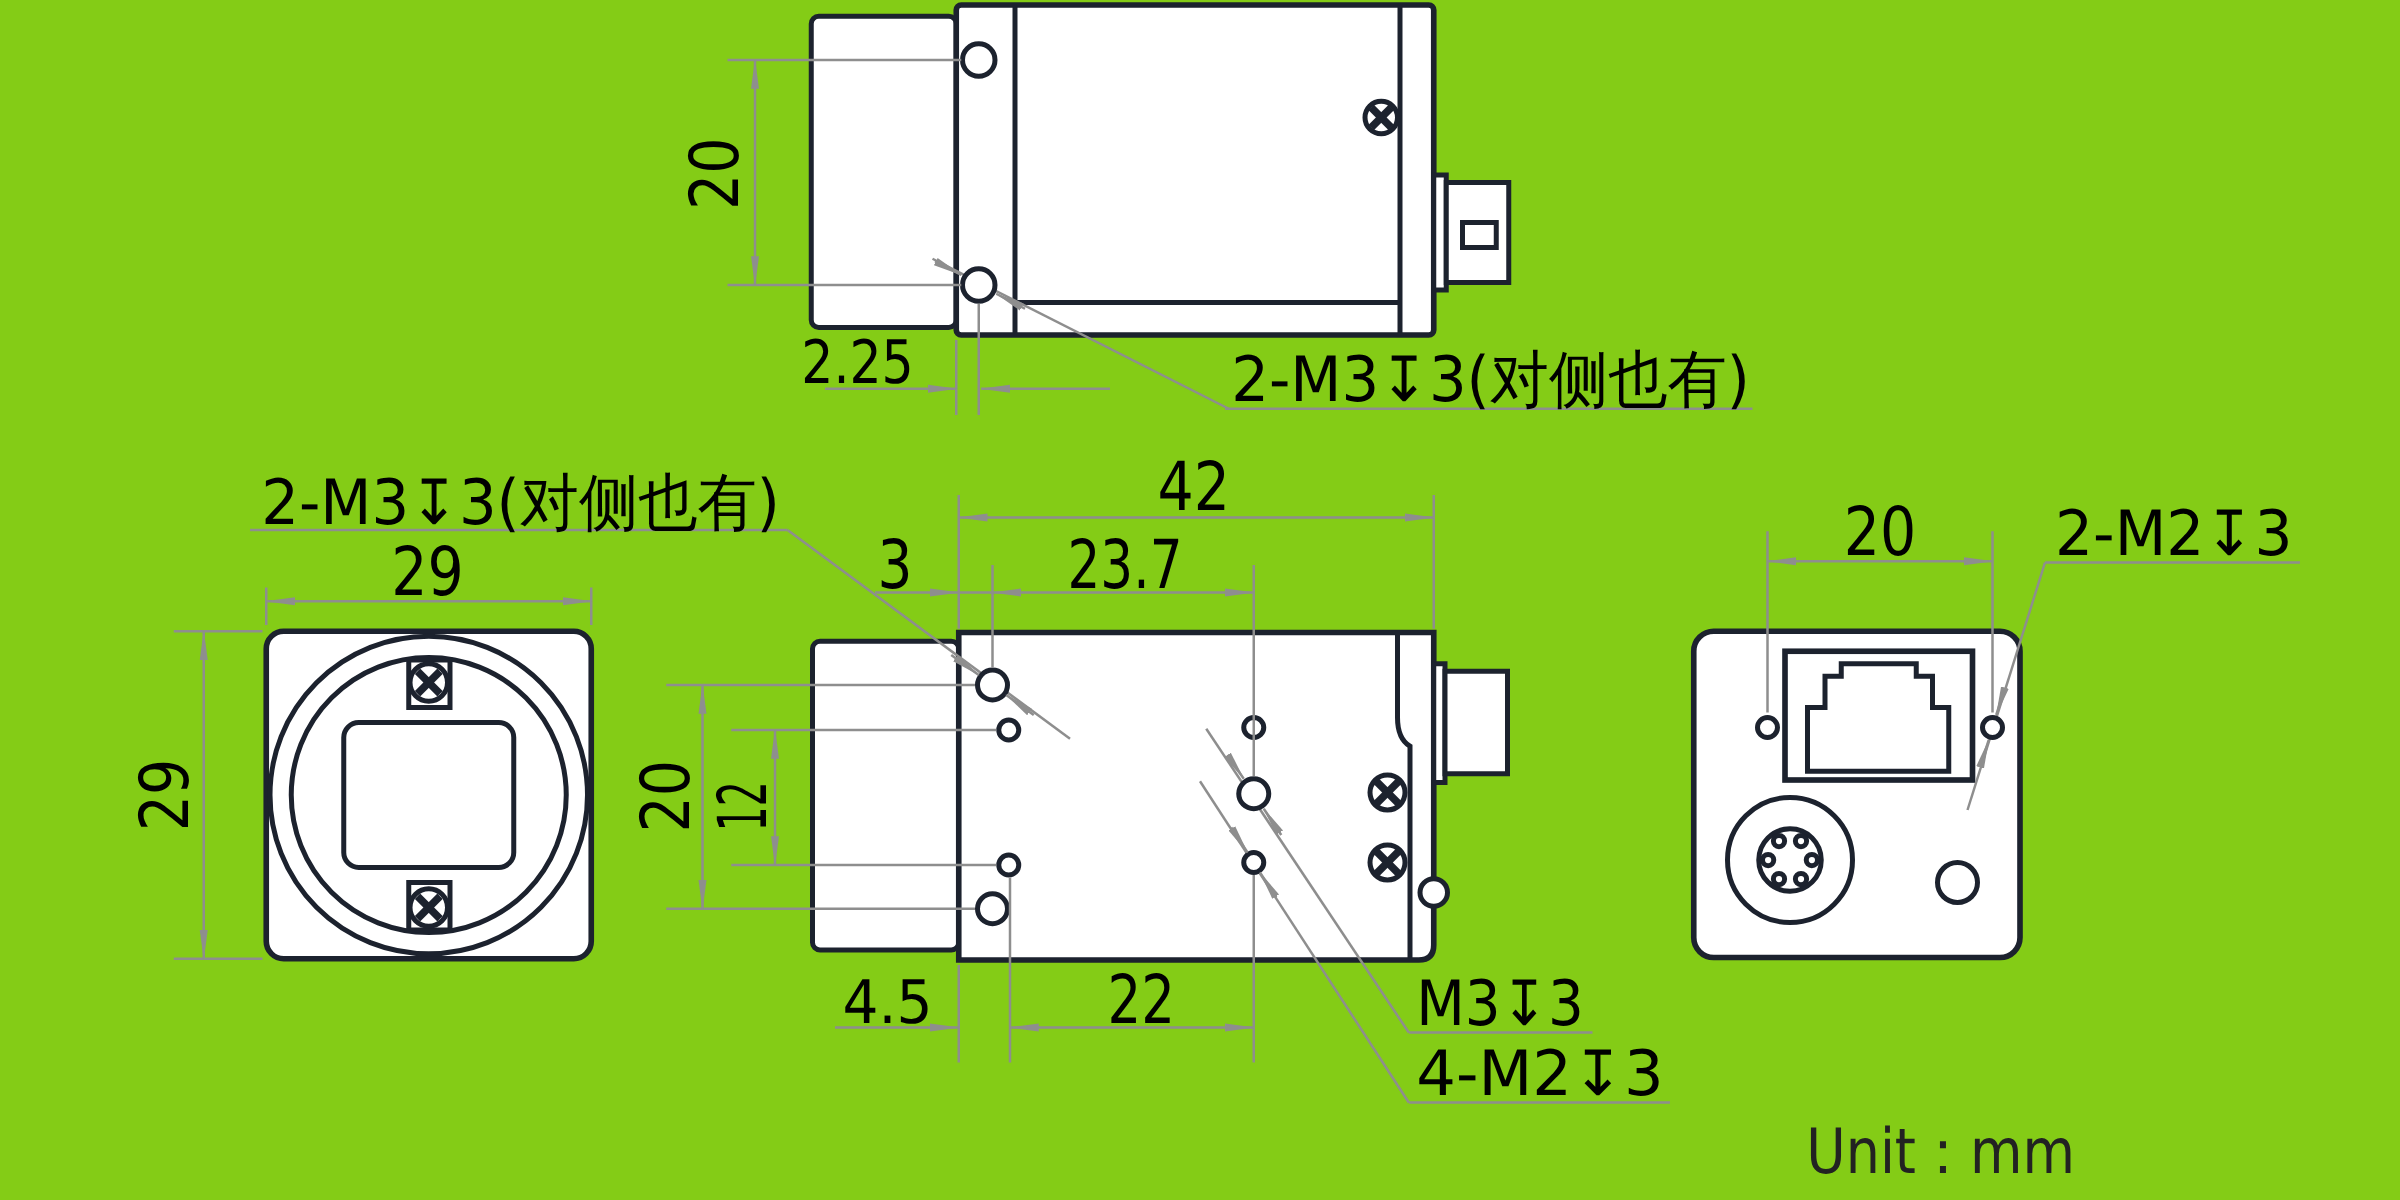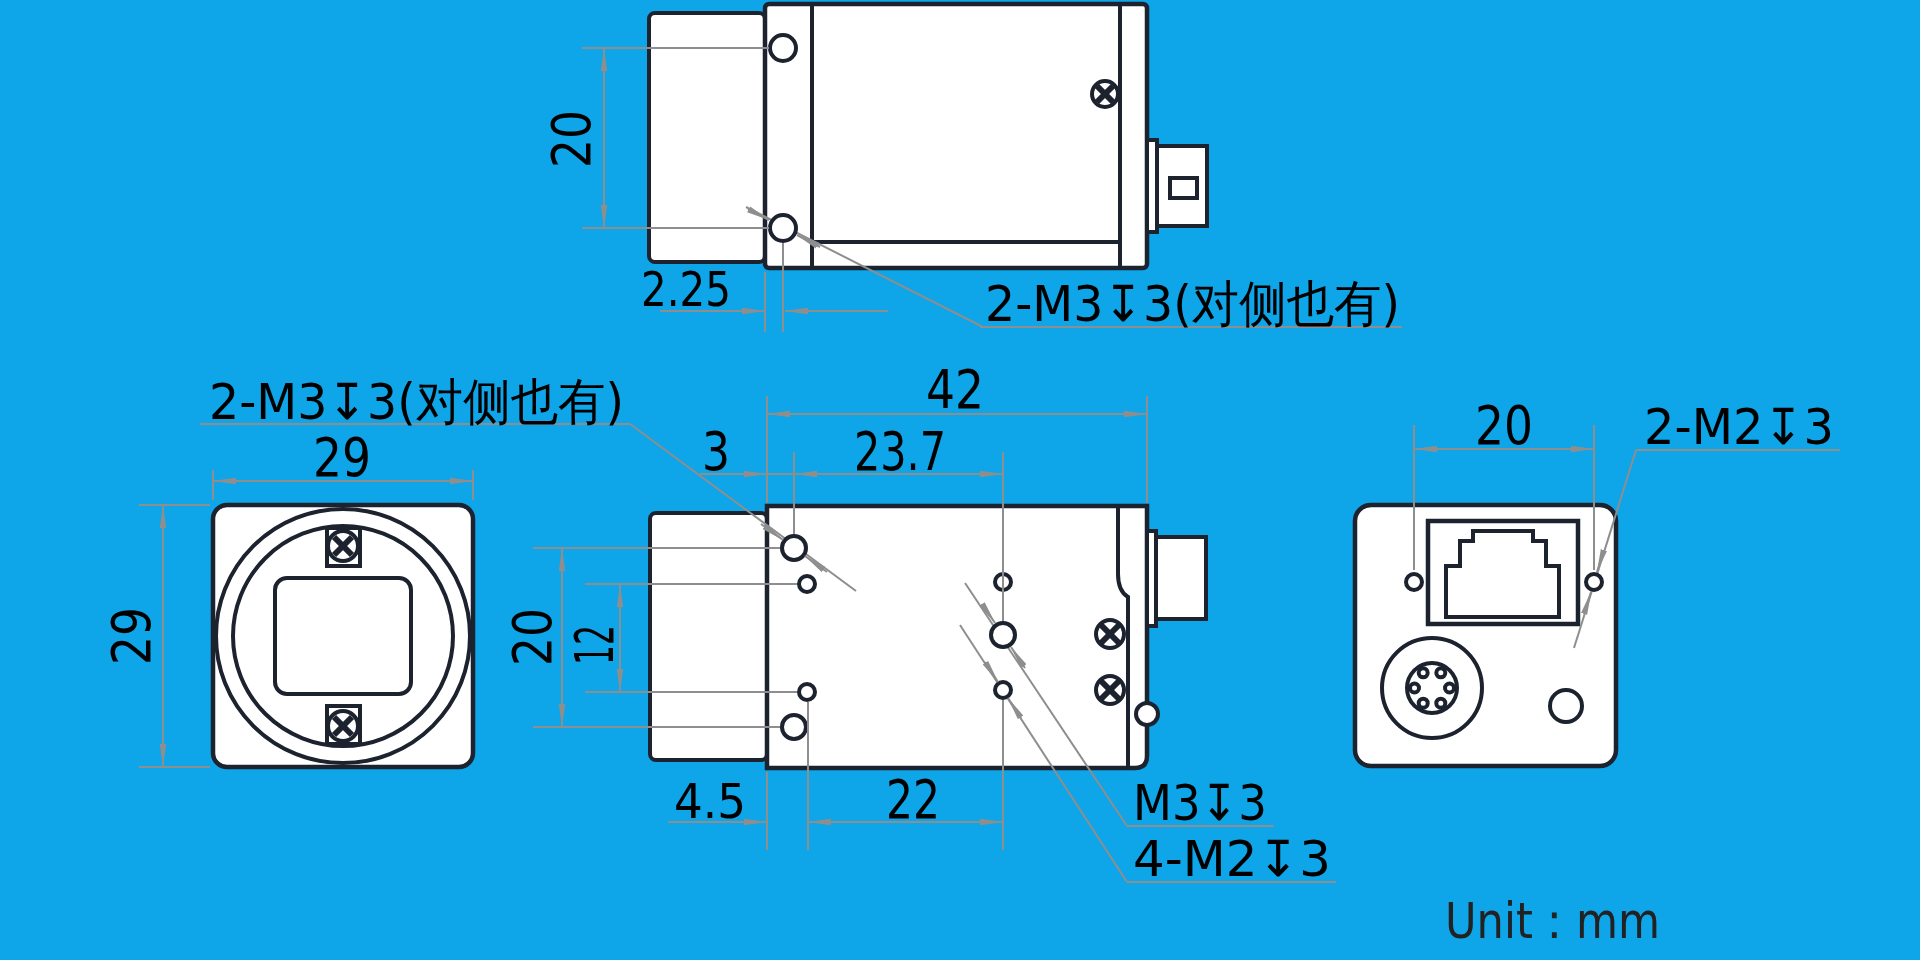--- a/index.html
+++ b/index.html
@@ -1,16 +1,16 @@
 <!DOCTYPE html>
 <html><head>
 <meta charset="utf-8">
 <style>
   html,body{margin:0;padding:0;background:#fff;}
-  .canvas{position:relative;width:1920px;height:960px;background:#0ea5e9;overflow:hidden;
+  .canvas{position:relative;width:1920px;height:960px;background:#84cc16;overflow:hidden;
           font-family:"DejaVu Sans", sans-serif;}
   svg{position:absolute;left:0;top:0;}
   .dark{stroke:#1c222e;fill:none;}
   .darkf{stroke:#1c222e;fill:#ffffff;}
   .gray{stroke:#8e8e8e;fill:none;stroke-width:2;}
   .dimtxt{fill:#000000;font-size:54px;font-family:"DejaVu Sans", sans-serif;}
   .dimtxt-s{fill:#000000;font-size:48px;font-family:"DejaVu Sans", sans-serif;}
   .lbltxt{fill:#000000;font-size:50px;font-family:"DejaVu Sans", sans-serif;}
   .unittxt{fill:#222222;font-size:50px;font-family:"DejaVu Sans", sans-serif;}
 </style>

